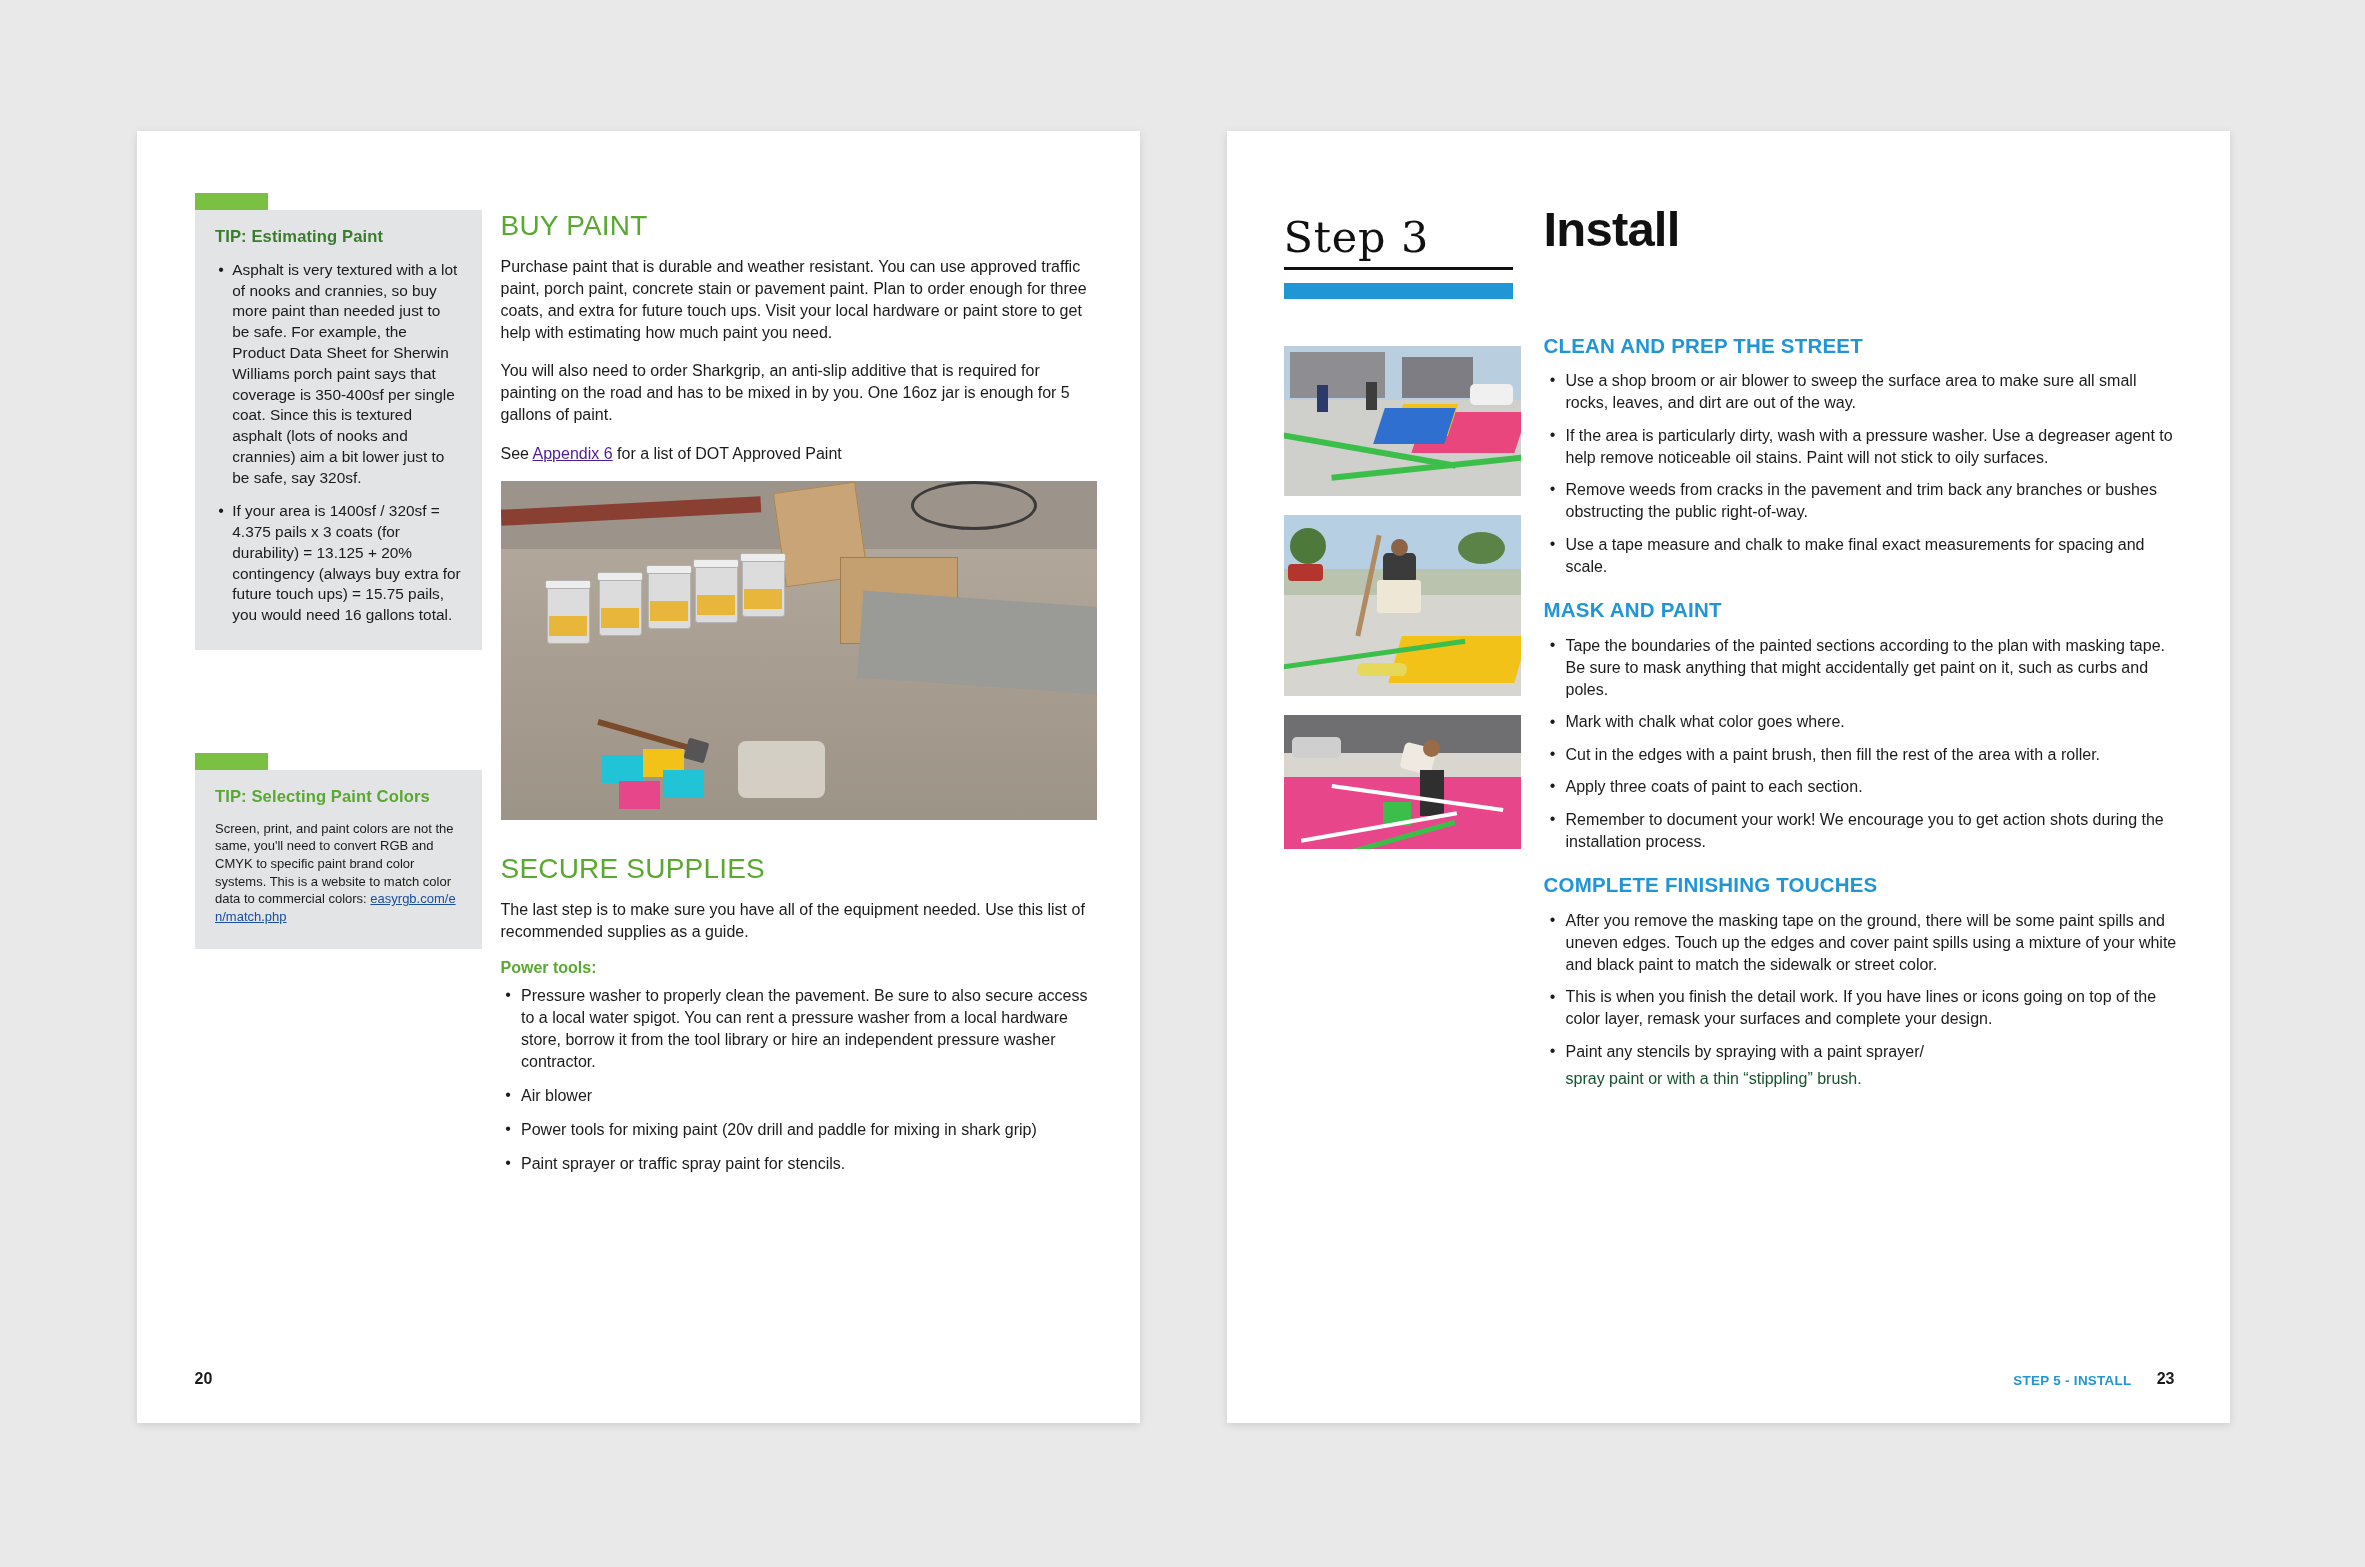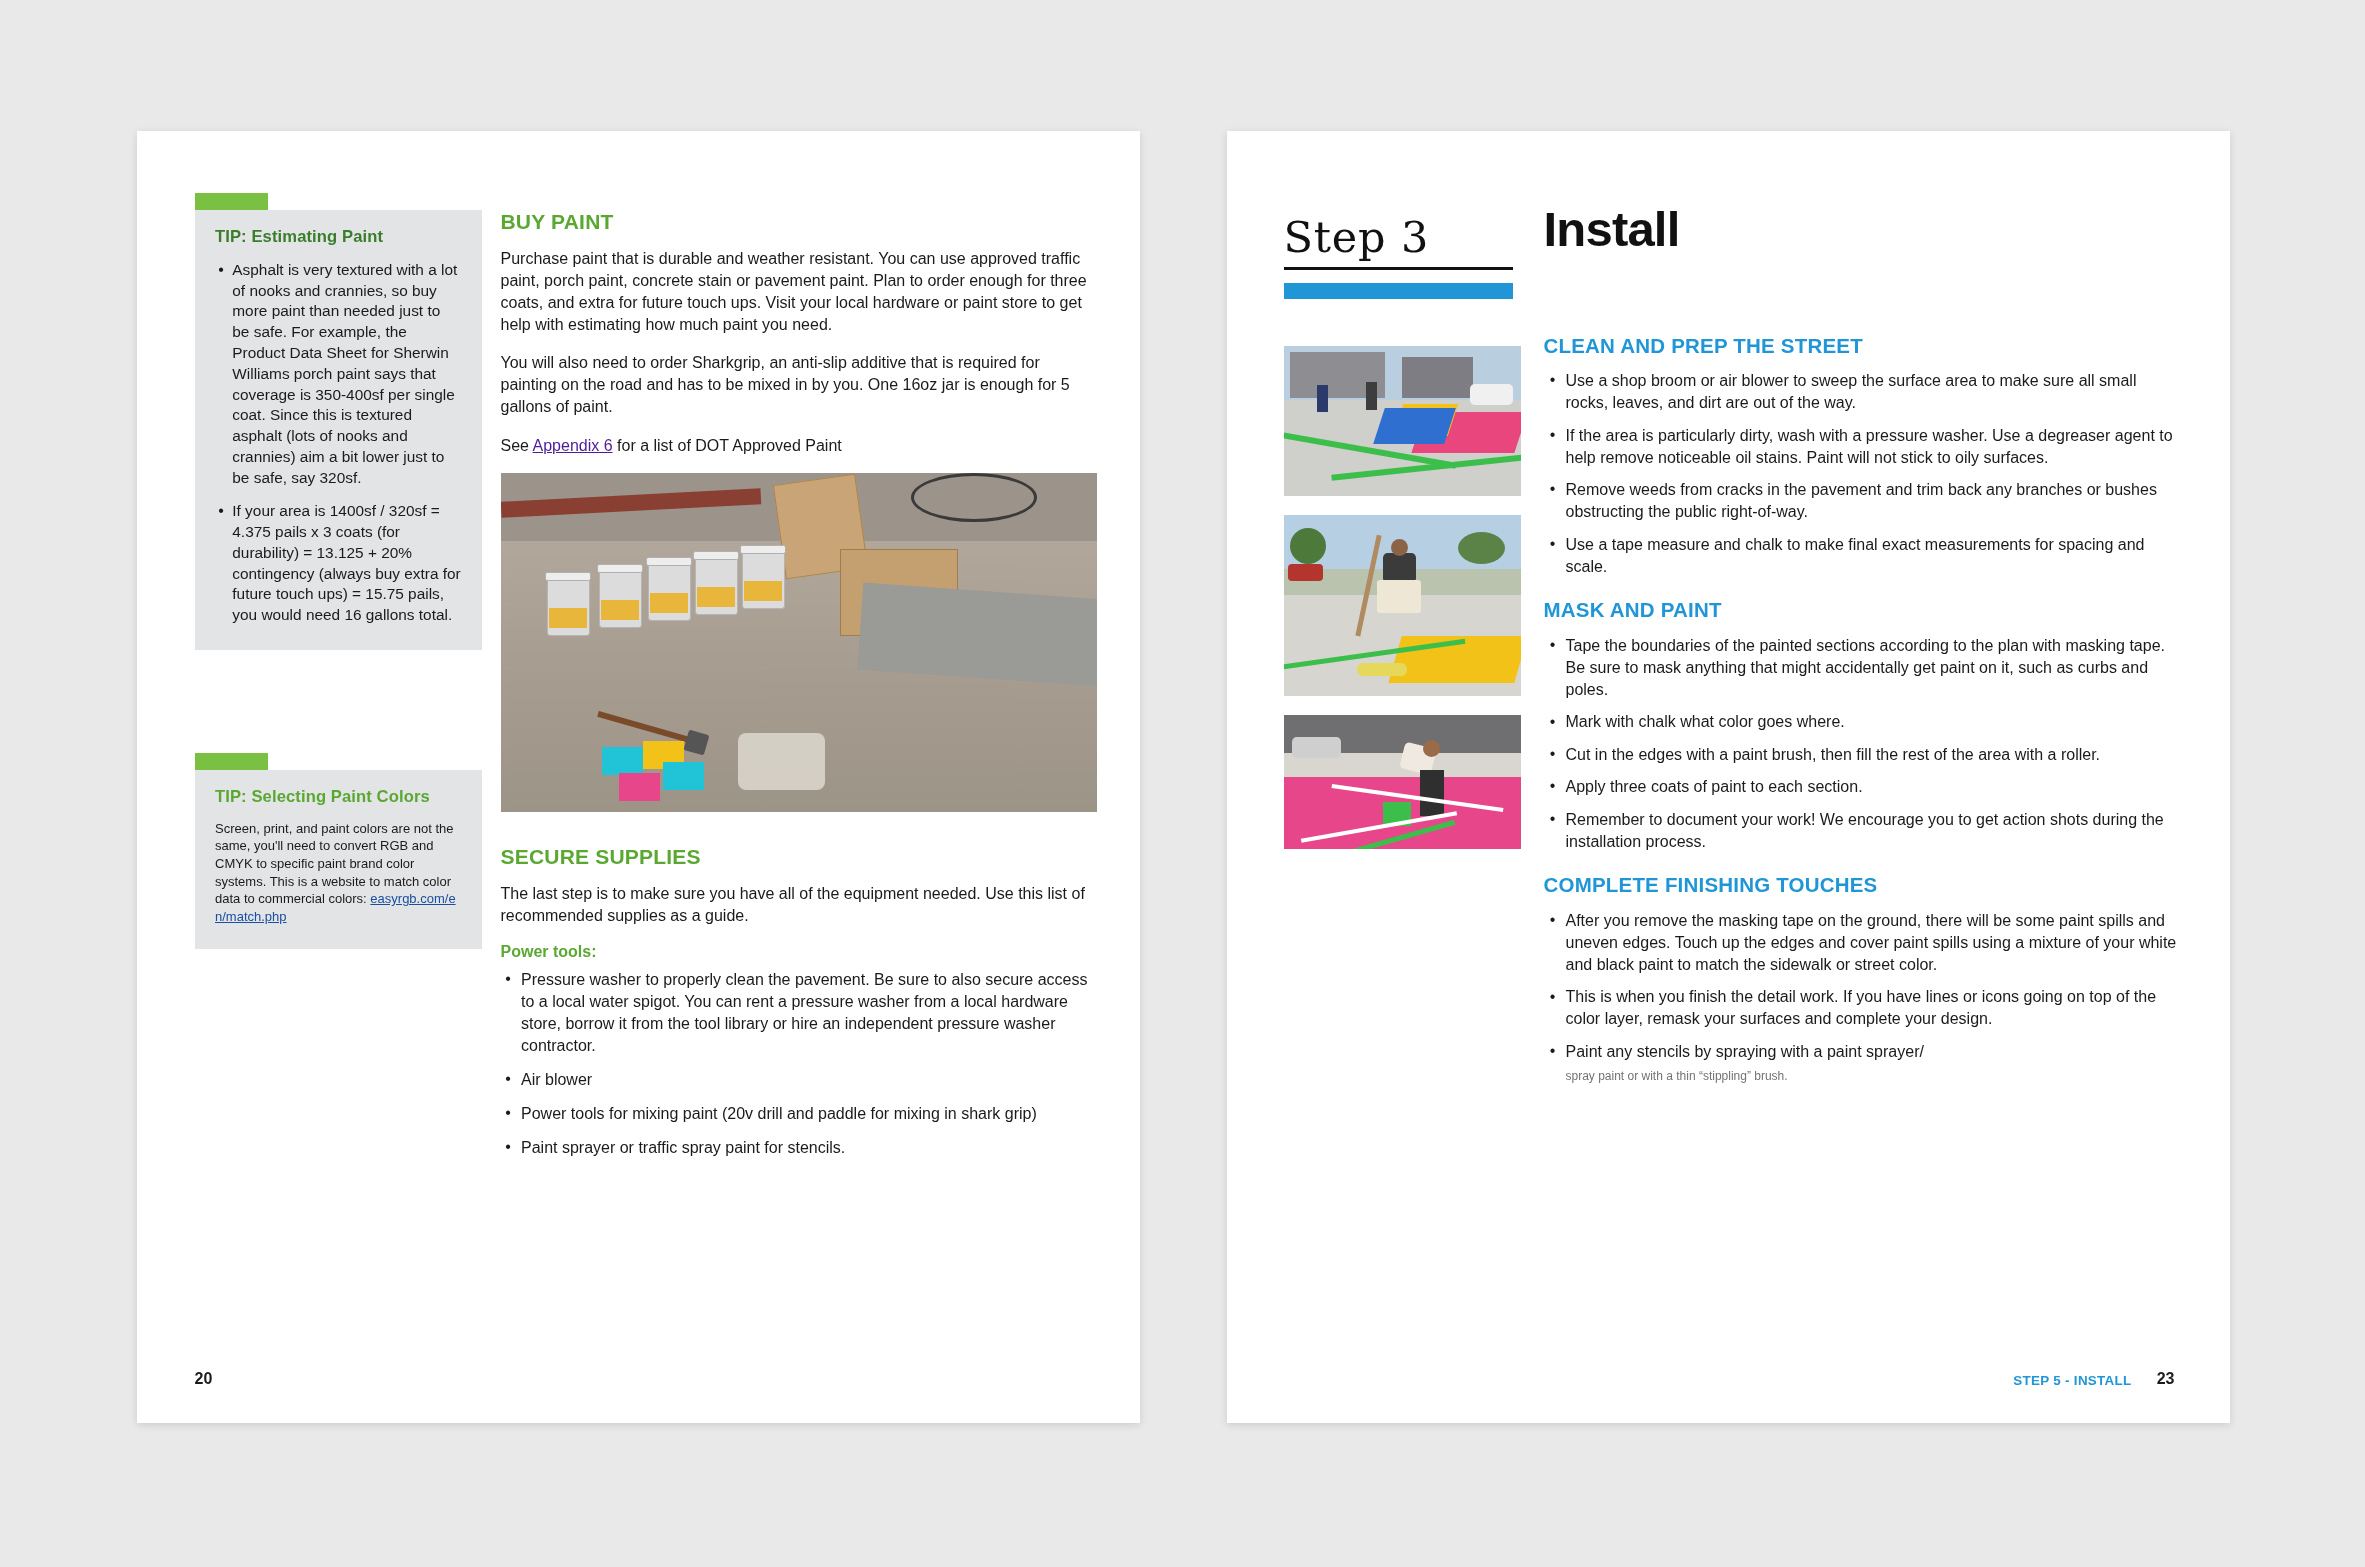--- a/index.html
+++ b/index.html
@@ -40,21 +40,21 @@
   }
   .tip-title { font-size: 16.6px; font-weight: bold; color: #3a7d2c; margin-bottom: 12.6px; letter-spacing: 0.1px;}
   .tip-title.green2 { color: #5aa832; }
   .tipbox ul { list-style: none; }
   .tipbox li { position: relative; padding-left: 17.3px; font-size: 15.4px; line-height: 1.35; color: #1b1b1b; margin-bottom: 12.6px; }
   .tipbox li:last-child { margin-bottom: 0; }
   .tipbox li:before { content: "•"; position: absolute; left: 3.2px; top: -0.8px; font-size: 16px; }
   .tip-para { font-size: 13px; line-height: 1.35; color: #1b1b1b; }
   .tip-link { color: #1a4fa0; text-decoration: underline; display: inline; word-break: break-all; }
 
-  .sec-head { font-size: 21px; font-weight: bold; color: #5aa832; letter-spacing: 0.2px; margin-bottom: 14px; }
+  .sec-head { font-size: 28px; font-weight: normal; color: #5aa832; letter-spacing: 0.2px; margin-bottom: 14px; }
   .body-p { font-size: 16px; line-height: 1.38; color: #1b1b1b; margin-bottom: 16px; }
   .inline-link { color: #4c1d95; text-decoration: underline; }
 
   .photo { position: relative; width: 100%; overflow: hidden; background: #b9b1a5; }
 
   .supply-sub { font-size: 16px; font-weight: bold; color: #5aa832; margin: 3.2px 0 8px 0; }
   ul.supplies { list-style: none; }
   ul.supplies li { position: relative; padding-left: 20.5px; font-size: 16px; line-height: 1.38; color: #1b1b1b; margin-bottom: 12px; }
   ul.supplies li:before { content: "•"; position: absolute; left: 4.7px; top: -0.8px; }
 
@@ -93,21 +93,21 @@
 
   .r-col-left { position: absolute; left: 0; top: 142px; width: 237px; }
   .r-col-right { position: absolute; left: 260px; top: 125px; width: 639px; }
 
   .rphoto { width: 237px; height: 150px; margin-bottom: 19px; position: relative; overflow: hidden; }
 
   .blue-head { font-size: 20.5px; font-weight: bold; color: #2196d6; margin: 4.7px 0 12.6px 0; letter-spacing: 0.2px; }
   ul.bullets { list-style: none; margin-bottom: 20.5px; }
   ul.bullets li { position: relative; padding-left: 22px; font-size: 16px; line-height: 1.38; color: #1b1b1b; margin-bottom: 10.3px; }
   ul.bullets li:before { content: "•"; position: absolute; left: 6.3px; top: -0.8px; }
-  .tail-line { font-size: 12px; line-height: 1.38; color: #737373; padding-left: 22px; }
+  .tail-line { font-size: 16px; line-height: 1.38; color: #14532d; padding-left: 22px; }
 
   
   .ph-paintcans { height: 339px; background: linear-gradient(#b6ada0, #a79d90 55%, #9d9488); }
   .pc-wall { position:absolute; left:0; top:0; width:100%; height:68px; background:#9c938a; }
   .pc-pipe { position:absolute; left:0; top:22px; width:260px; height:16px; background:#8a3f33; transform: rotate(-3deg);}
   .pc-box1 { position:absolute; left:278px; top:6.3px; width:83px; height:95px; background:#c9a477; border:1.6px solid #a9854f; transform: rotate(-8deg);}
   .pc-box2 { position:absolute; left:339px; top:76px; width:118px; height:87px; background:#c4a071; border:1.6px solid #a07e4c;}
   .pc-bike { position:absolute; left:410px; top:0px; width:126px; height:49px; border-radius:50%; border:3.2px solid #3a3a3a; }
   .pc-slab { position:absolute; left:359px; top:118px; width:244px; height:87px; background:#9a9a96; transform: rotate(4deg);}
   .pc-can { position:absolute; width:43px; height:60px; background:#dcdcdc; border:1.6px solid #b5b5b5; border-radius:3.2px; }

